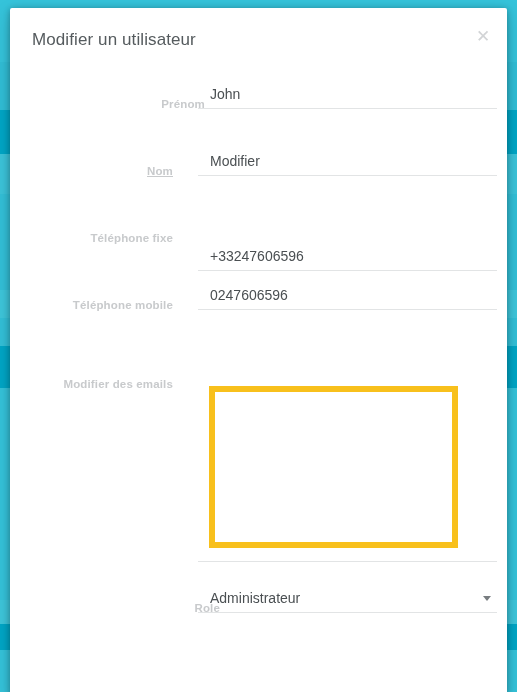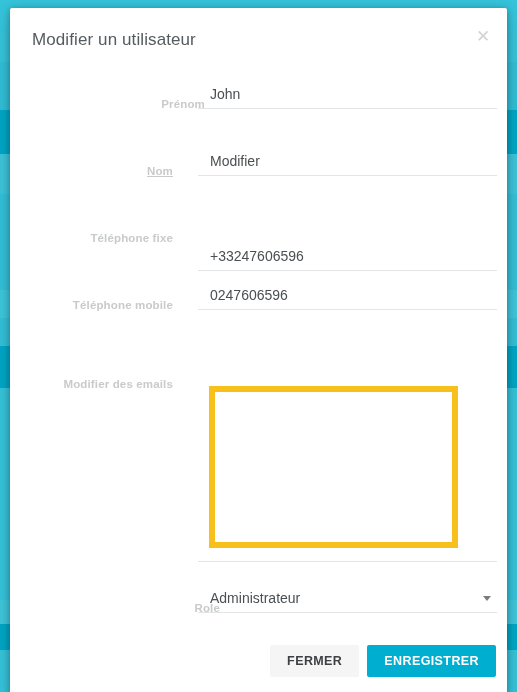--- a/index.html
+++ b/index.html
@@ -241,18 +241,14 @@
     <div class="field f-role">
       <div class="field-label">Role</div>
       <div class="field-control">
         <div class="field-value">Administrateur</div>
         <span class="caret-icon"></span>
       </div>
     </div>
 
   </div>
 
-  <div id="footer">
-    <button class="btn" id="close-action-btn">FERMER</button>
-    <button class="btn" id="save-btn">ENREGISTRER</button>
-  </div>
 
 </div>
 
 </body></html>

